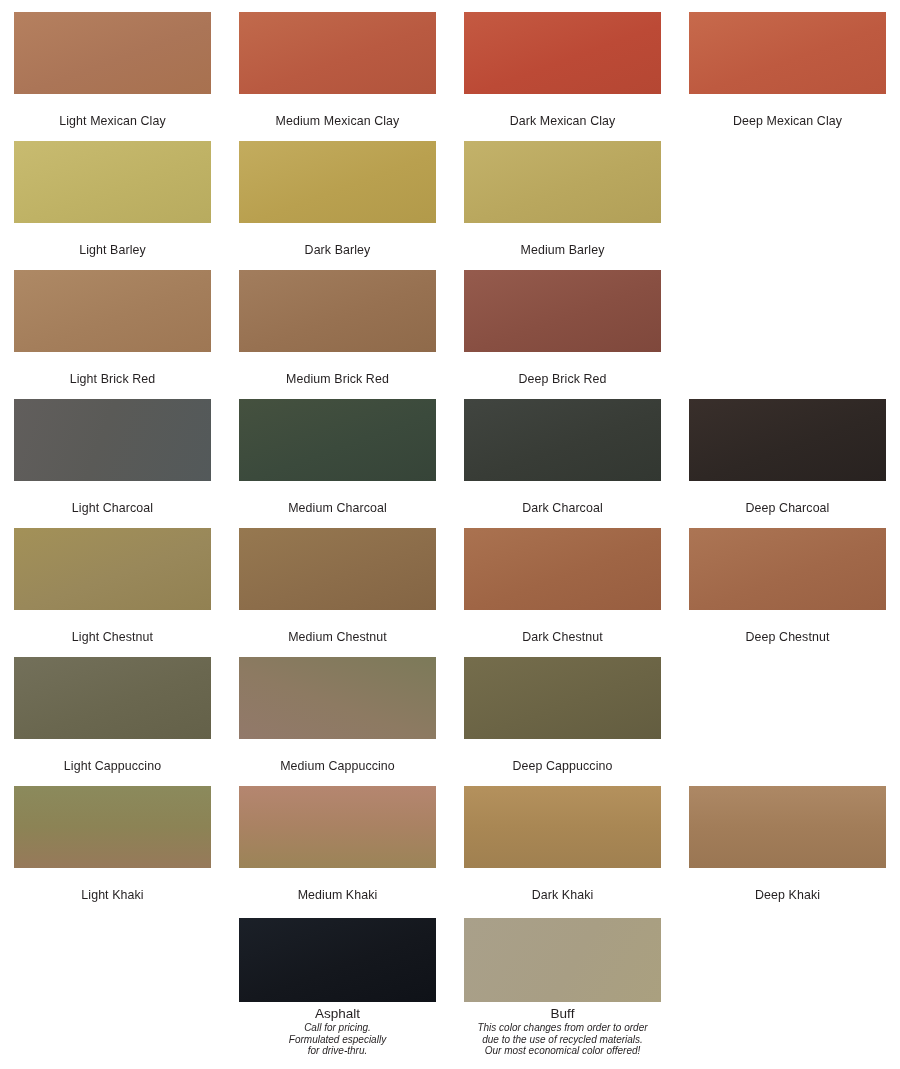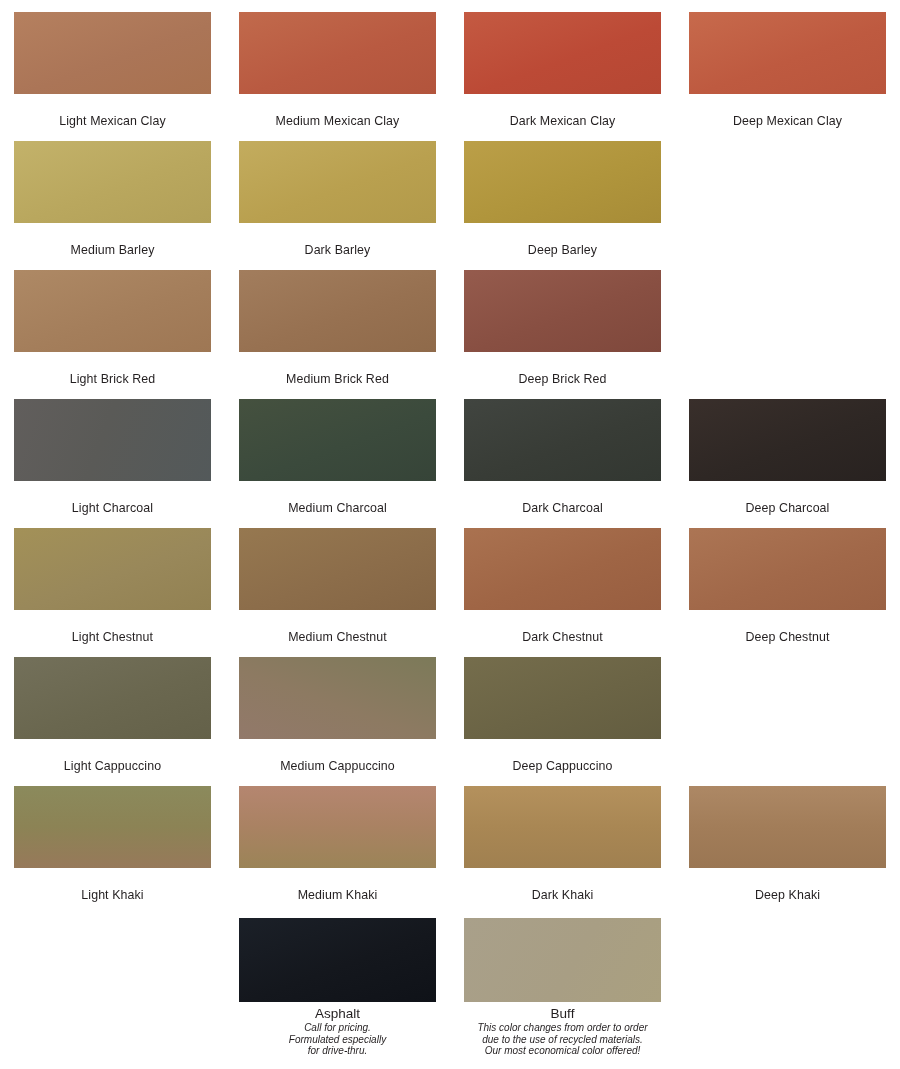--- a/index.html
+++ b/index.html
@@ -106,30 +106,30 @@
         <div class="swatch-chip" style="background: linear-gradient(160deg, rgb(196, 90, 66) 0%, rgb(188, 74, 54) 55%, rgb(181, 71, 51) 100%);"></div>
         <div class="swatch-label">Dark Mexican Clay</div>
       </div>
       <div class="swatch-cell">
         <div class="swatch-chip" style="background: linear-gradient(160deg, rgb(199, 106, 76) 0%, rgb(190, 90, 64) 55%, rgb(185, 85, 60) 100%);"></div>
         <div class="swatch-label">Deep Mexican Clay</div>
       </div>
     </div>
     <div class="swatch-row">
       <div class="swatch-cell">
+        <div class="swatch-chip" style="background: linear-gradient(160deg, rgb(200, 187, 112) 0%, rgb(191, 178, 101) 55%, rgb(184, 171, 95) 100%);"></div>
+        <div class="swatch-label">Light Barley</div>
+      </div>
+      <div class="swatch-cell">
+        <div class="swatch-chip" style="background: linear-gradient(160deg, rgb(195, 172, 94) 0%, rgb(185, 160, 79) 55%, rgb(178, 154, 74) 100%);"></div>
+        <div class="swatch-label">Dark Barley</div>
+      </div>
+      <div class="swatch-cell">
         <div class="swatch-chip" style="background: linear-gradient(160deg, rgb(195, 178, 106) 0%, rgb(185, 167, 94) 55%, rgb(178, 160, 88) 100%);"></div>
         <div class="swatch-label">Medium Barley</div>
-      </div>
-      <div class="swatch-cell">
-        <div class="swatch-chip" style="background: linear-gradient(160deg, rgb(195, 172, 94) 0%, rgb(185, 160, 79) 55%, rgb(178, 154, 74) 100%);"></div>
-        <div class="swatch-label">Dark Barley</div>
-      </div>
-      <div class="swatch-cell">
-        <div class="swatch-chip" style="background: linear-gradient(160deg, rgb(187, 159, 72) 0%, rgb(176, 149, 60) 55%, rgb(167, 140, 55) 100%);"></div>
-        <div class="swatch-label">Deep Barley</div>
       </div>
     </div>
     <div class="swatch-row">
       <div class="swatch-cell">
         <div class="swatch-chip" style="background: linear-gradient(160deg, rgb(174, 137, 101) 0%, rgb(164, 126, 91) 55%, rgb(158, 119, 84) 100%);"></div>
         <div class="swatch-label">Light Brick Red</div>
       </div>
       <div class="swatch-cell">
         <div class="swatch-chip" style="background: linear-gradient(160deg, rgb(162, 125, 93) 0%, rgb(151, 113, 81) 55%, rgb(143, 106, 74) 100%);"></div>
         <div class="swatch-label">Medium Brick Red</div>

